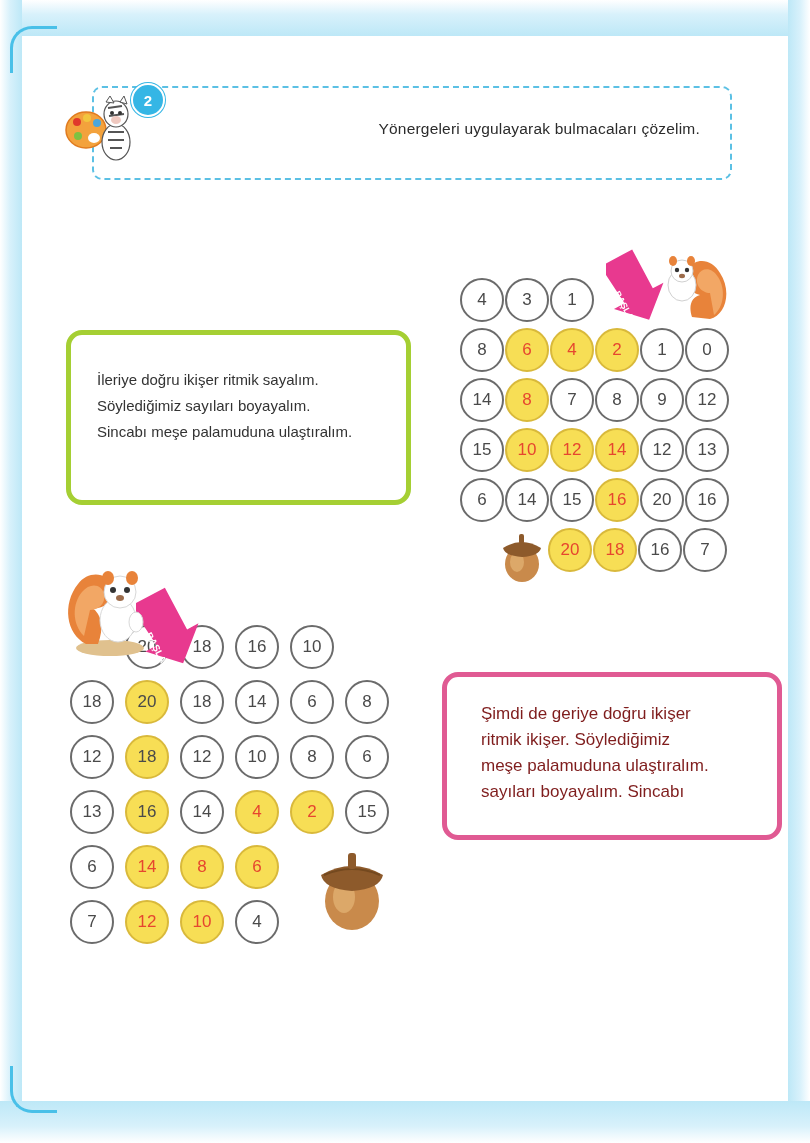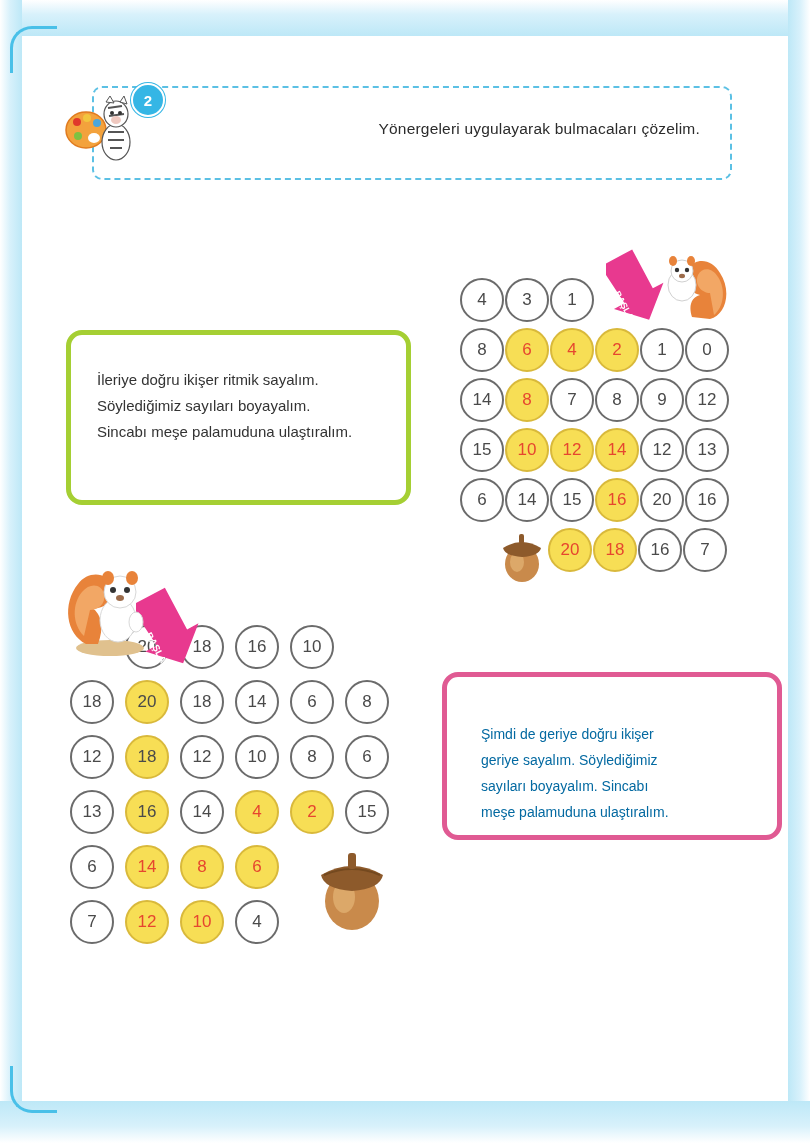--- a/index.html
+++ b/index.html
@@ -135,24 +135,24 @@
     color: #333333;
   }
   .callout.pink {
     left: 442px;
     top: 672px;
     width: 340px;
     height: 168px;
     border: 5px solid #e05a93;
   }
   .callout.pink .callout-body {
-    padding: 44px 26px 0 34px;
-    font-size: 14px;
+    padding: 24px 26px 0 34px;
+    font-size: 17px;
     line-height: 26px;
-    color: #0369a1;
+    color: #7f1d1d;
   }
   .callout-line { display: block; }
 
   
   .grid {
     position: absolute;
   }
   .cell {
     position: absolute;
     width: 44px;
@@ -231,23 +231,23 @@
     <div class="callout-body">
       <span class="callout-line">İleriye doğru ikişer ritmik sayalım.</span>
       <span class="callout-line">Söylediğimiz sayıları boyayalım.</span>
       <span class="callout-line">Sincabı meşe palamuduna ulaştıralım.</span>
     </div>
   </div>
 
   <div class="callout pink">
     <div class="callout-body">
       <span class="callout-line">Şimdi de geriye doğru ikişer</span>
-      <span class="callout-line">geriye sayalım. Söylediğimiz</span>
+      <span class="callout-line">ritmik ikişer. Söylediğimiz</span>
+      <span class="callout-line">meşe palamuduna ulaştıralım.</span>
       <span class="callout-line">sayıları boyayalım. Sincabı</span>
-      <span class="callout-line">meşe palamuduna ulaştıralım.</span>
     </div>
   </div>
 
   <div class="grid" id="grid-forward" style="left:460px; top:278px; width:280px; height:300px;">
       <div class="cell" style="left: 0px; top: 0px;">4</div>
       <div class="cell" style="left: 45px; top: 0px;">3</div>
       <div class="cell" style="left: 90px; top: 0px;">1</div>
       <div class="cell" style="left: 0px; top: 50px;">8</div>
       <div class="cell hl" style="left: 45px; top: 50px;">6</div>
       <div class="cell hl" style="left: 90px; top: 50px;">4</div>

